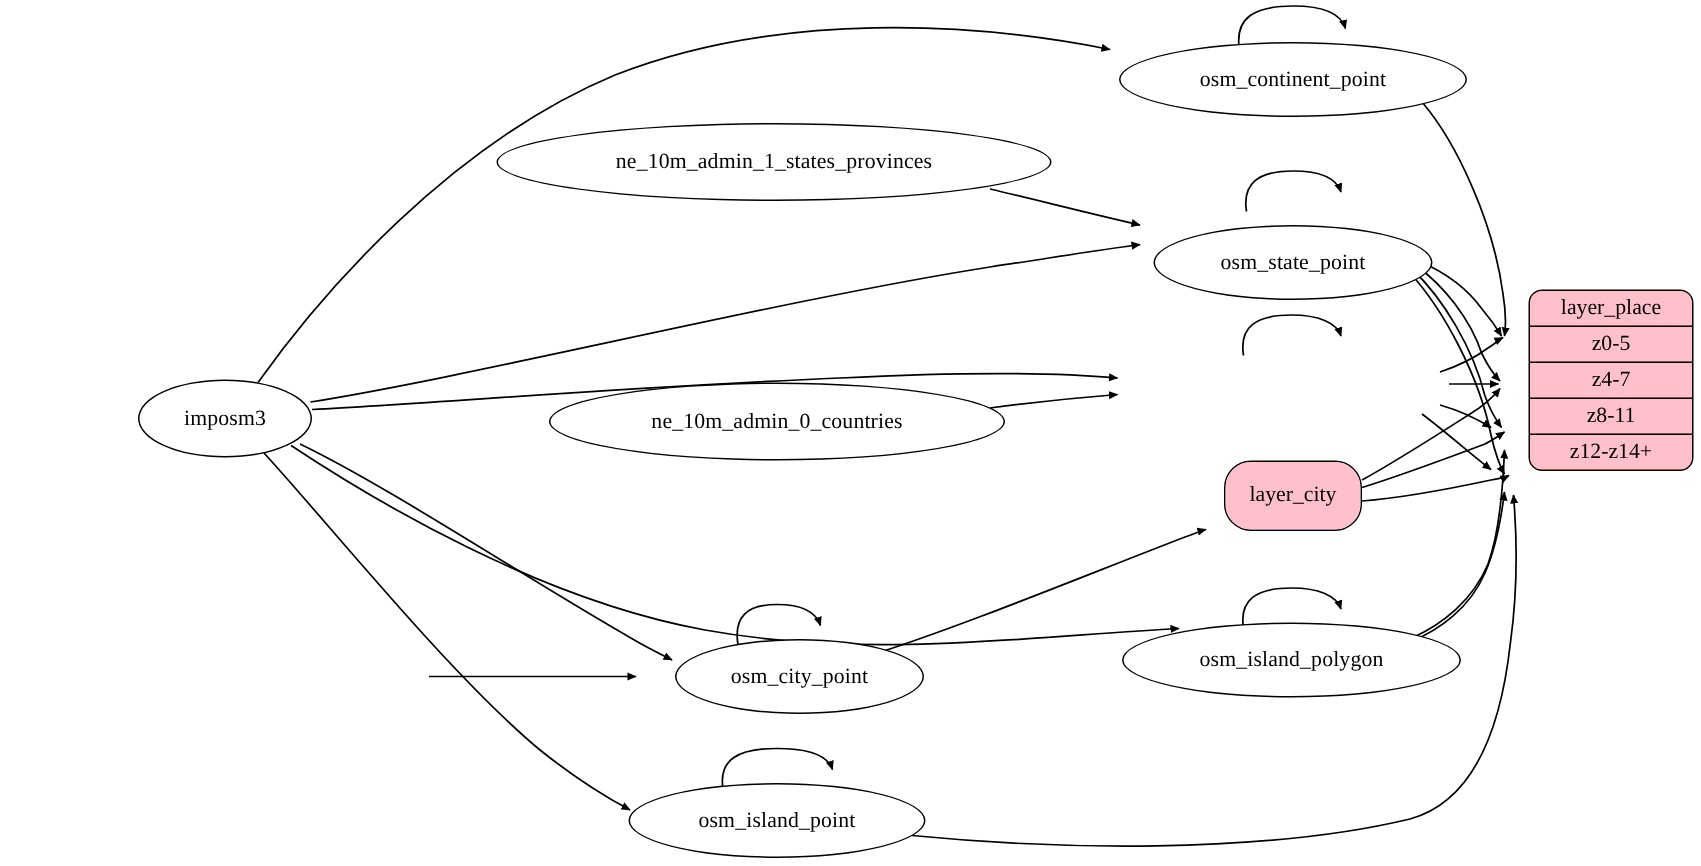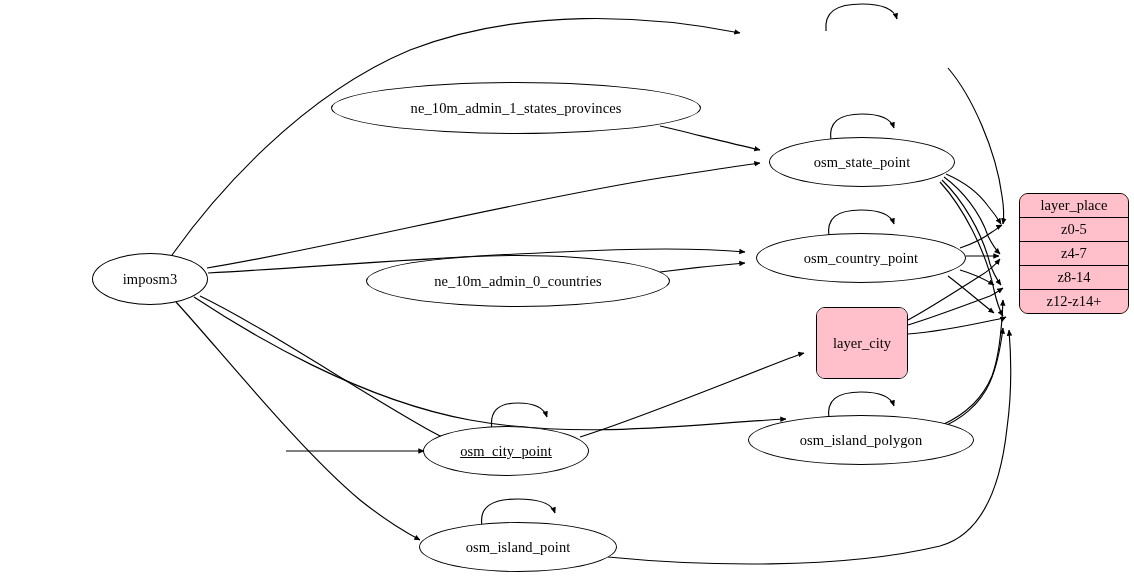--- a/index.html
+++ b/index.html
@@ -142,46 +142,46 @@
 
   <div class="node ellipse-node" style="left:331px; top:82px; width:370px; height:52px;align-items:center;">
     <span class="node-label">ne_10m_admin_1_states_provinces</span>
   </div>
 
   <div class="node ellipse-node" style="left:366px; top:255px; width:304px; height:52px;">
     <span class="node-label">ne_10m_admin_0_countries</span>
   </div>
 
 
+  <div class="node ellipse-node" style="left:746px; top:28px; width:232px; height:50px;">
+    <span class="node-label">osm_continent_point</span>
+  </div>
 
-  <div class="node ellipse-node" style="left:769px; top:137px; width:186px; height:50px;">
+  <div class="node ellipse-node" style="left:769px; top:150px; width:186px; height:50px;">
     <span class="node-label">osm_state_point</span>
   </div>
 
-  <div class="node ellipse-node" style="left:756px; top:233px; width:210px; height:50px;">
-    <span class="node-label">osm_country_point</span>
-  </div>
 
-  <div class="node ellipse-node" style="left:423px; top:426px; width:166px; height:50px;text-decoration:underline;">
+  <div class="node ellipse-node" style="left:450px; top:426px; width:166px; height:50px;">
     <span class="node-label">osm_city_point</span>
   </div>
 
   <div class="node ellipse-node" style="left:748px; top:415px; width:226px; height:50px;">
     <span class="node-label">osm_island_polygon</span>
   </div>
 
   <div class="node ellipse-node" style="left:419px; top:522px; width:198px; height:50px;">
     <span class="node-label">osm_island_point</span>
   </div>
 
   <div class="node record-node" style="left:1019px; top:193px; width:110px; height:121px;">
     <div class="record-row">layer_place</div>
     <div class="record-row">z0-5</div>
     <div class="record-row">z4-7</div>
-    <div class="record-row">z8-14</div>
+    <div class="record-row">z8-11</div>
     <div class="record-row">z12-z14+</div>
   </div>
 
-  <div class="node record-node" style="left:816px; top:307px; width:92px; height:72px;">
+  <div class="node record-node" style="left:816px; top:307px; width:92px; height:47px;border-radius:18px;">
     <div class="record-row">layer_city</div>
   </div>
 
 </div>
 
 </body></html>

